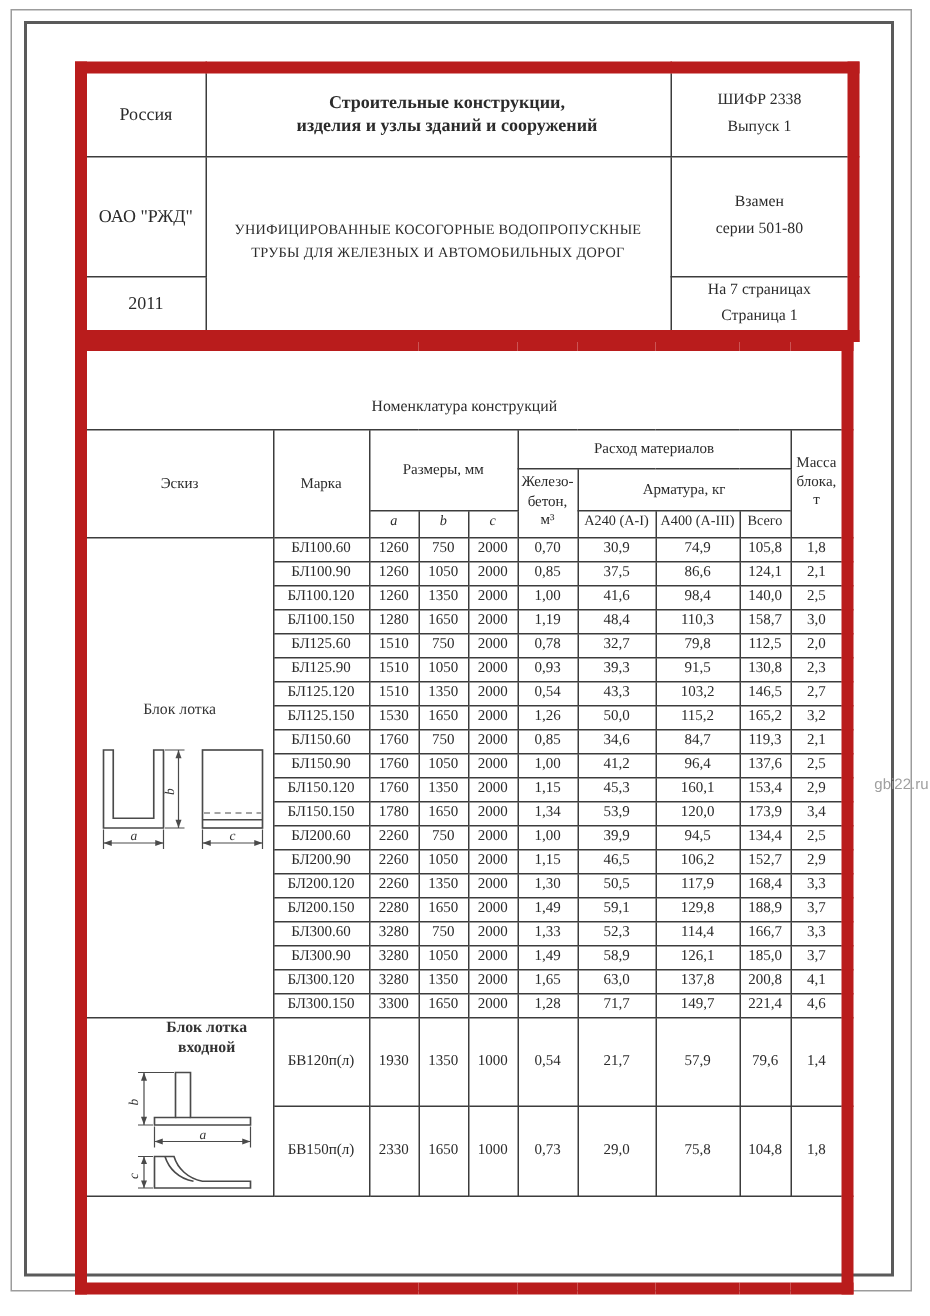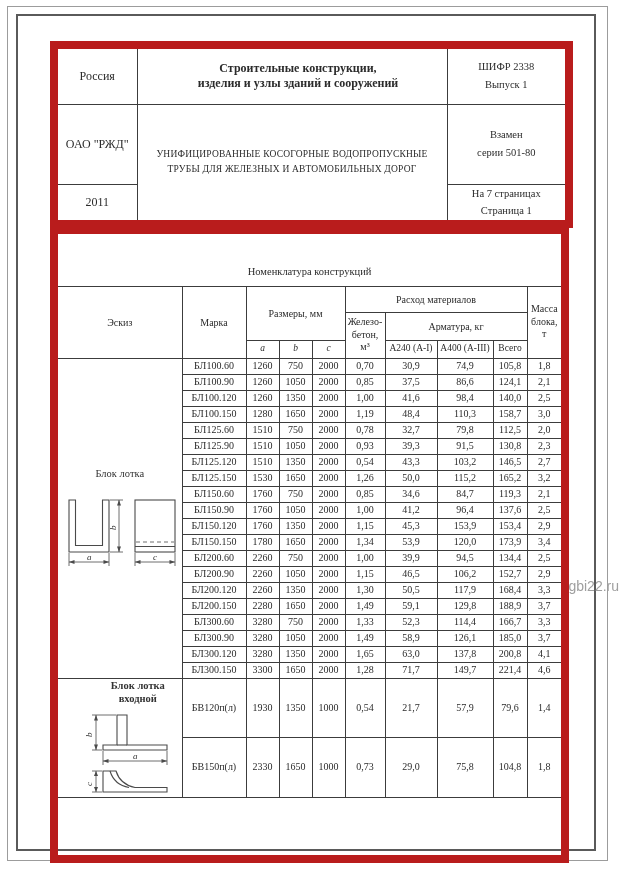--- a/index.html
+++ b/index.html
@@ -43,22 +43,22 @@
   .sketch-cell{vertical-align:middle;}
   .sk-label{font-size:10.5px;color:#333;margin-bottom:10px;}
   .sk-label.bold{font-weight:bold;margin-bottom:4px;margin-left:36px;}
   .sk svg{display:block;margin:0 auto;}
   .dim{font-size:9px;font-style:italic;fill:#333;font-family:"Liberation Serif","DejaVu Serif",serif;}
   .sketch-line{stroke:#4a4a4a;stroke-width:1.1;fill:none;}
   .dimline{stroke:#4a4a4a;stroke-width:.8;fill:none;}
   .arrow{fill:#4a4a4a;stroke:none;}
 
   .watermark{
-    position:absolute;top:578px;right:1px;font-family:"Liberation Sans","DejaVu Sans",sans-serif;
-    font-size:14px;color:#9f9f9f;background:transparent;
+    position:absolute;top:518px;right:1px;font-family:"Liberation Sans","DejaVu Sans",sans-serif;
+    font-size:10px;color:#9f9f9f;background:transparent;
   }
 </style>
 </head>
 <body>
 
 <div class="border-outer"></div>
 <div class="border-inner"></div>
 
 <div class="doc">
 
@@ -289,21 +289,21 @@
           <td>137,6</td>
           <td>2,5</td>
         </tr>
         <tr>
           <td>БЛ150.120</td>
           <td>1760</td>
           <td>1350</td>
           <td>2000</td>
           <td>1,15</td>
           <td>45,3</td>
-          <td>153,9</td>
+          <td>160,1</td>
           <td>153,4</td>
           <td>2,9</td>
         </tr>
         <tr>
           <td>БЛ150.150</td>
           <td>1780</td>
           <td>1650</td>
           <td>2000</td>
           <td>1,34</td>
           <td>53,9</td>

